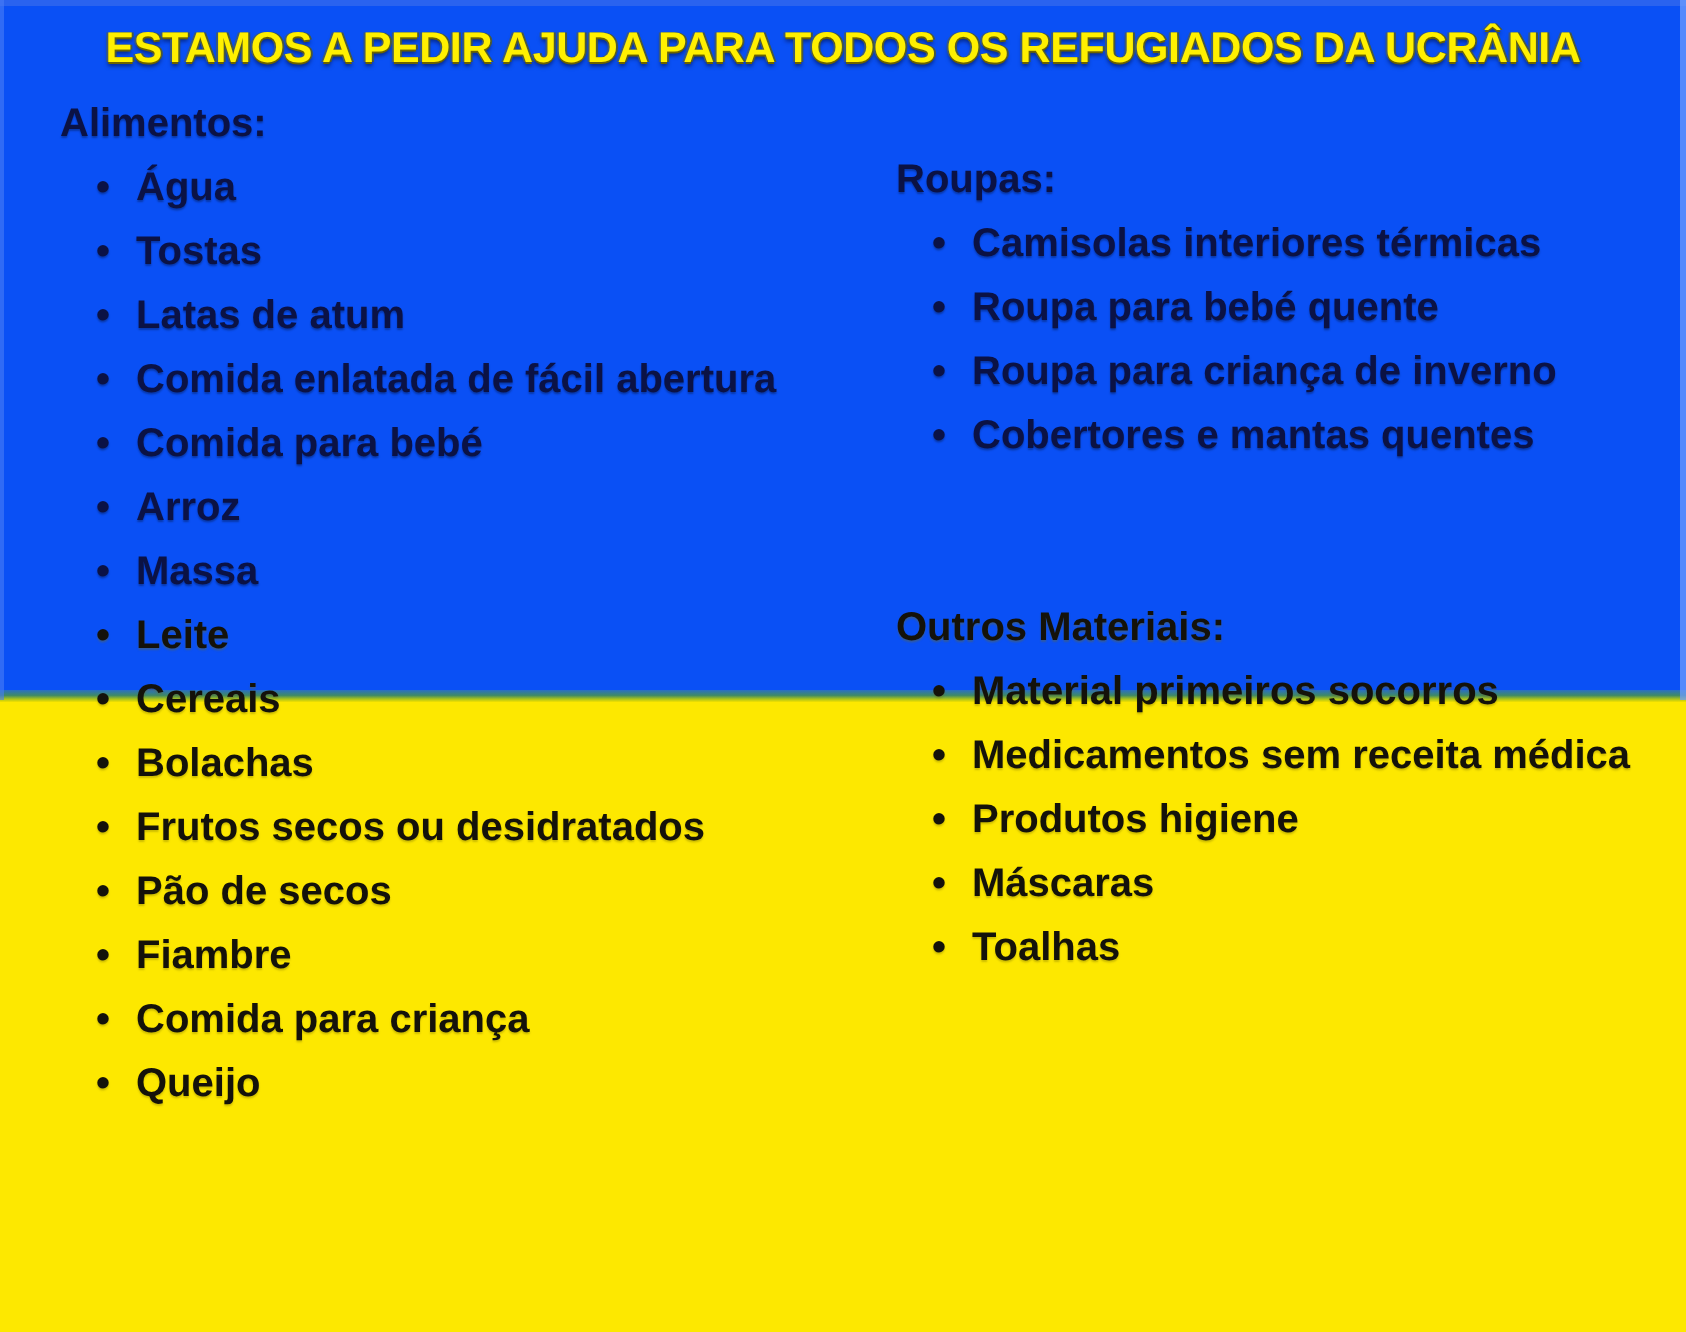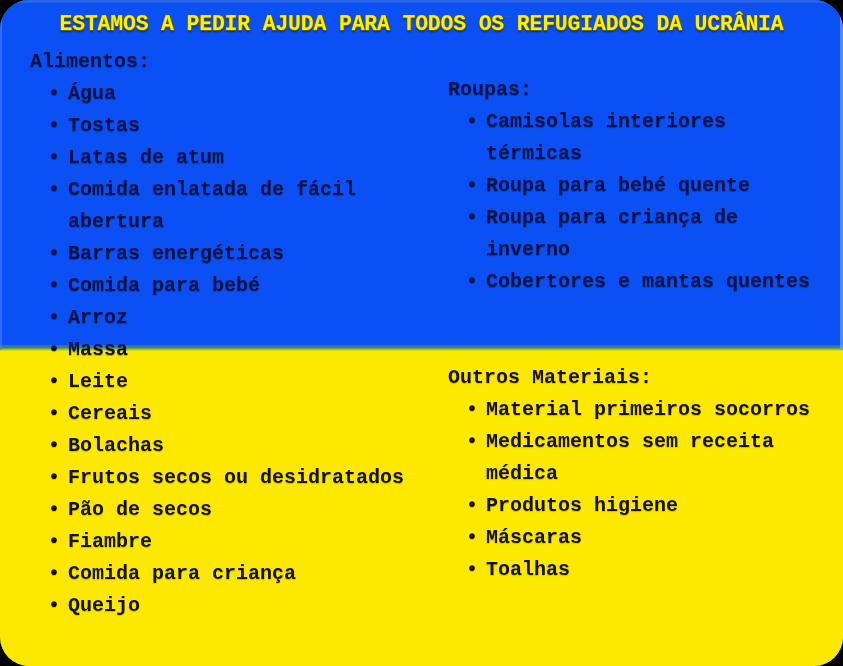--- a/index.html
+++ b/index.html
@@ -5,24 +5,23 @@
   html, body {
     margin: 0;
     padding: 0;
     background: #000;
   }
   #poster {
     position: relative;
     width: 843px;
     height: 666px;
     overflow: hidden;
-    font-family: Liberation Mono, monospace;
+    font-family: Liberation Sans, sans-serif;
     background: #0f766e;
     box-sizing: border-box;
-    border-radius: 29px;
   }
   
   .band {
     position: absolute;
     left: 0;
     width: 843px;
   }
   .band-blue {
     top: 0;
     height: 350px;
@@ -157,21 +156,20 @@
   <div class="title">ESTAMOS A PEDIR AJUDA PARA TODOS OS REFUGIADOS DA UCRÂNIA</div>
 
   <div class="col col-left">
     <div class="heading on-blue">Alimentos:</div>
 
     <ul class="items items-blue">
       <li>Água</li>
       <li>Tostas</li>
       <li>Latas de atum</li>
       <li>Comida enlatada de fácil abertura</li>
-      <li>Barras energéticas</li>
       <li>Comida para bebé</li>
       <li>Arroz</li>
       <li class="straddle">Massa</li>
     </ul>
 
     <ul class="items items-yellow">
       <li>Leite</li>
       <li>Cereais</li>
       <li>Bolachas</li>
       <li>Frutos secos ou desidratados</li>

